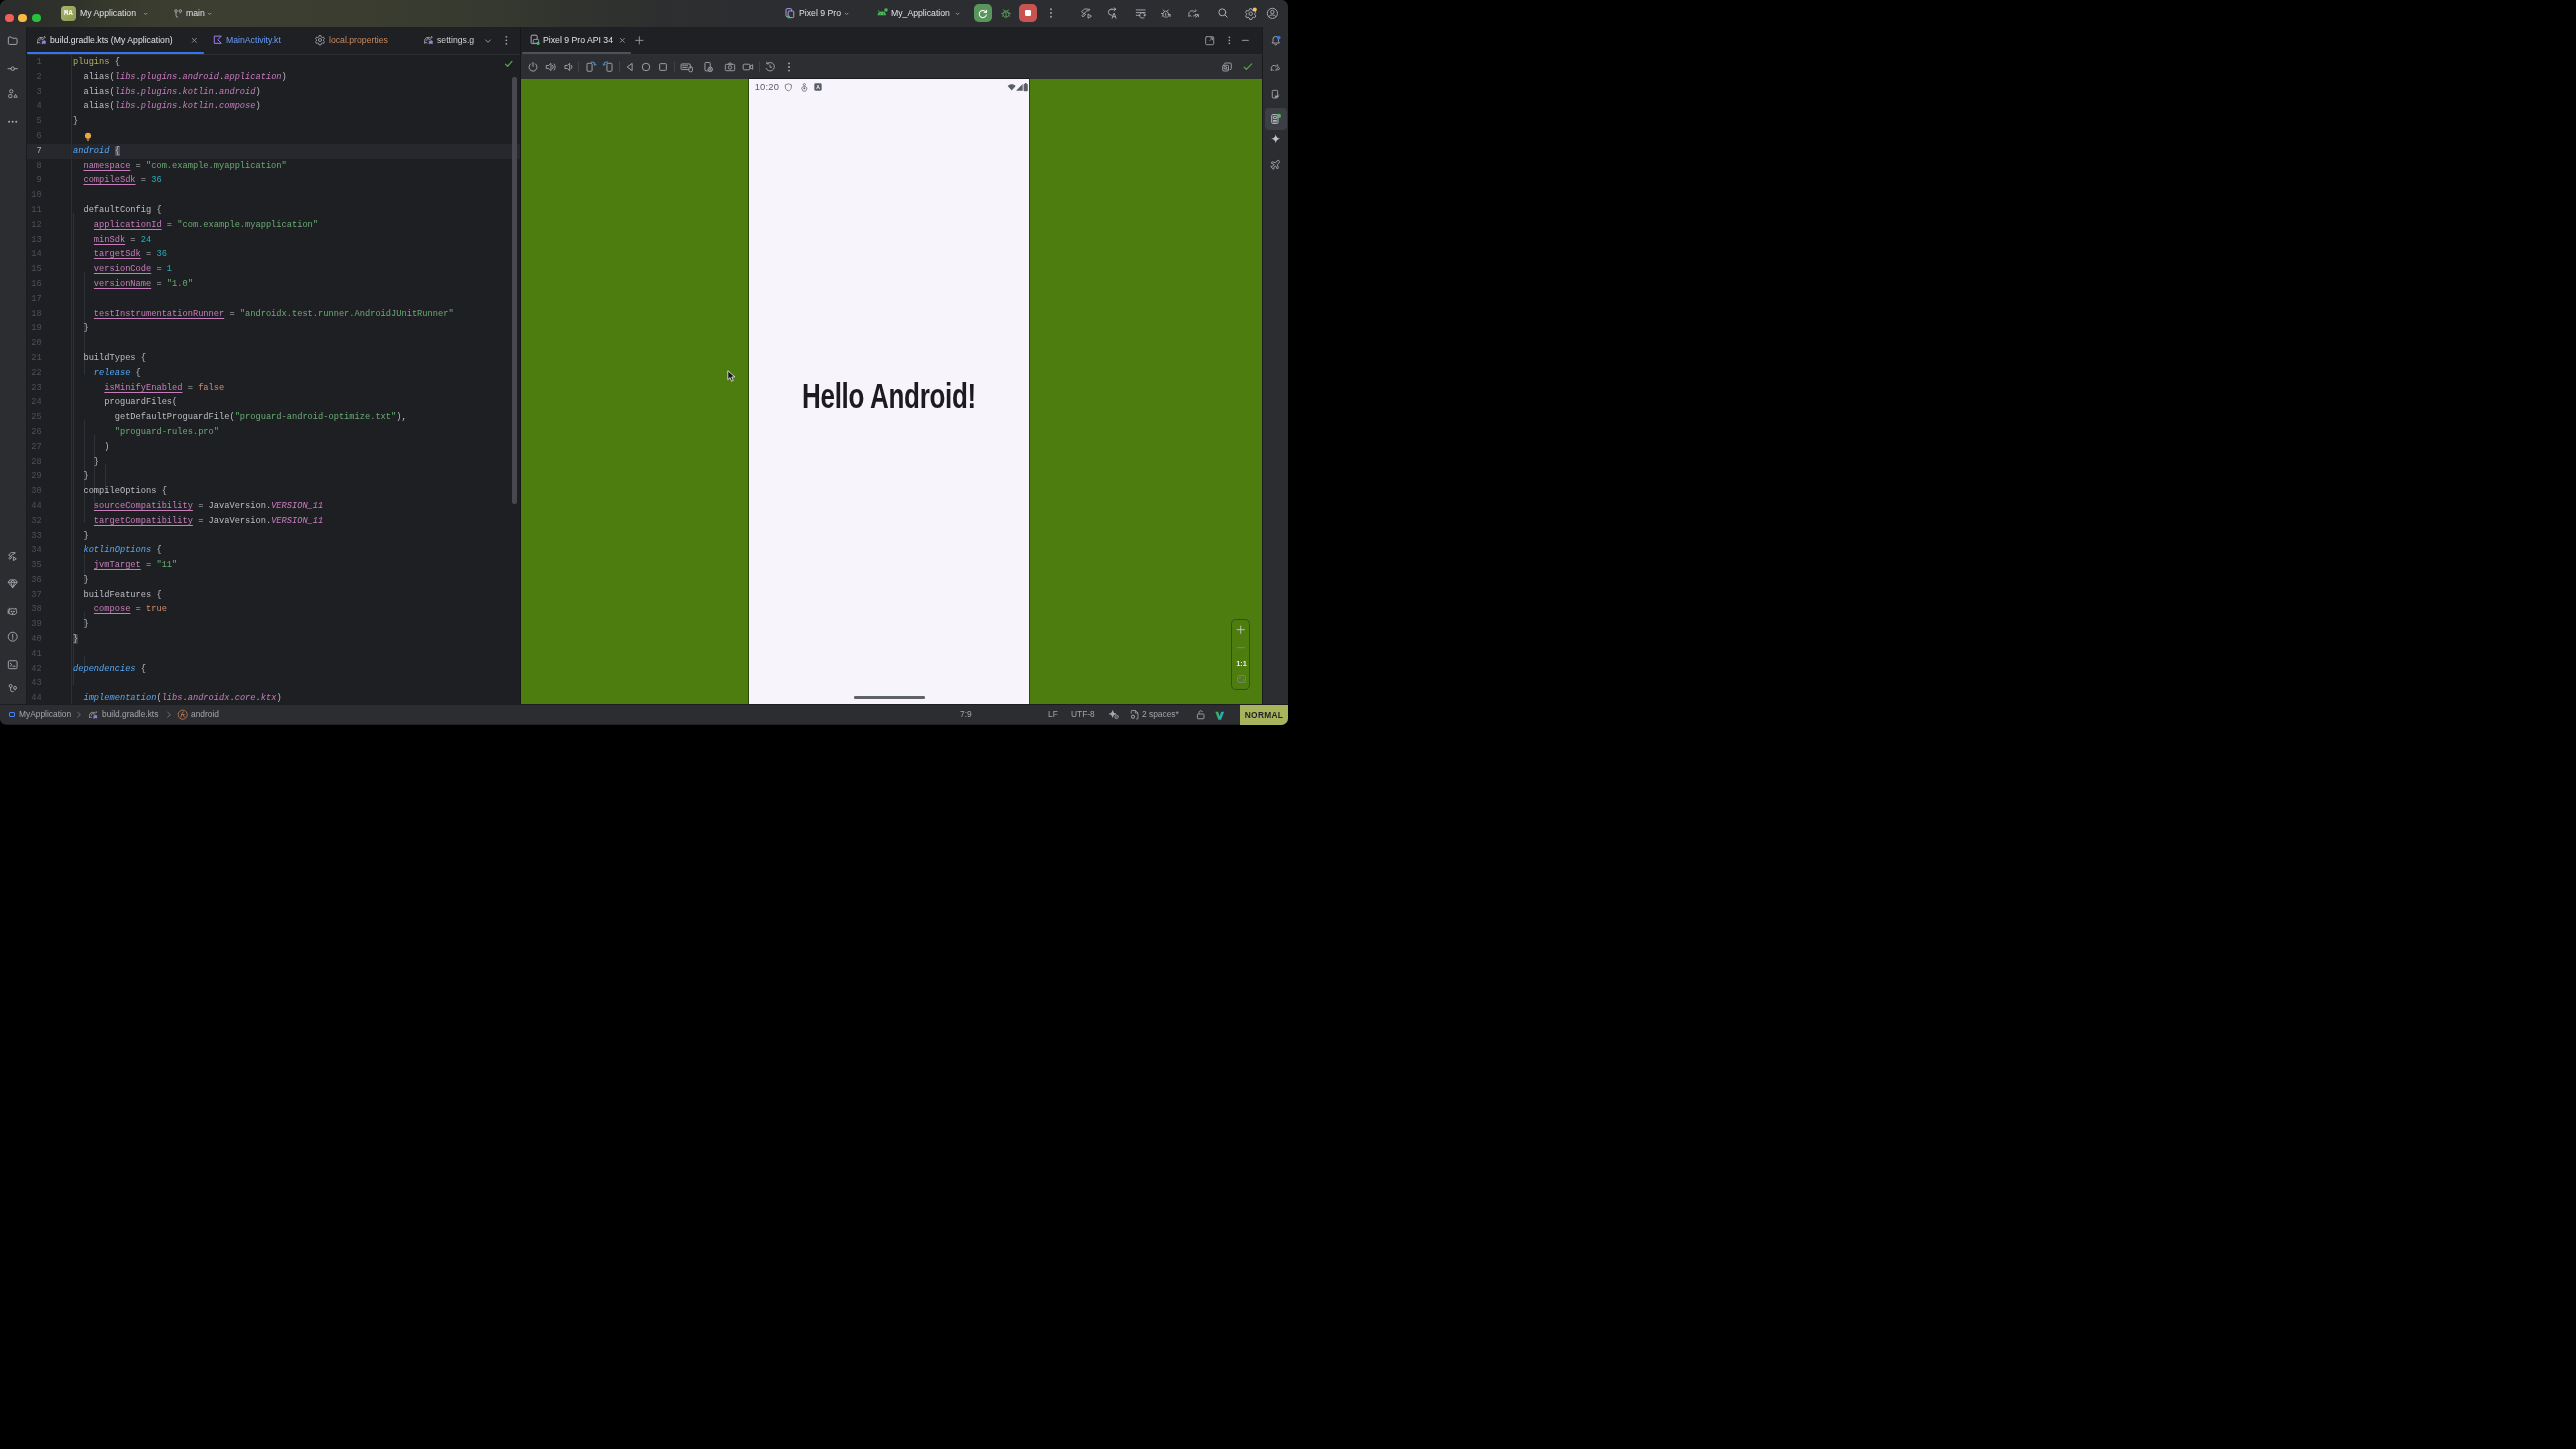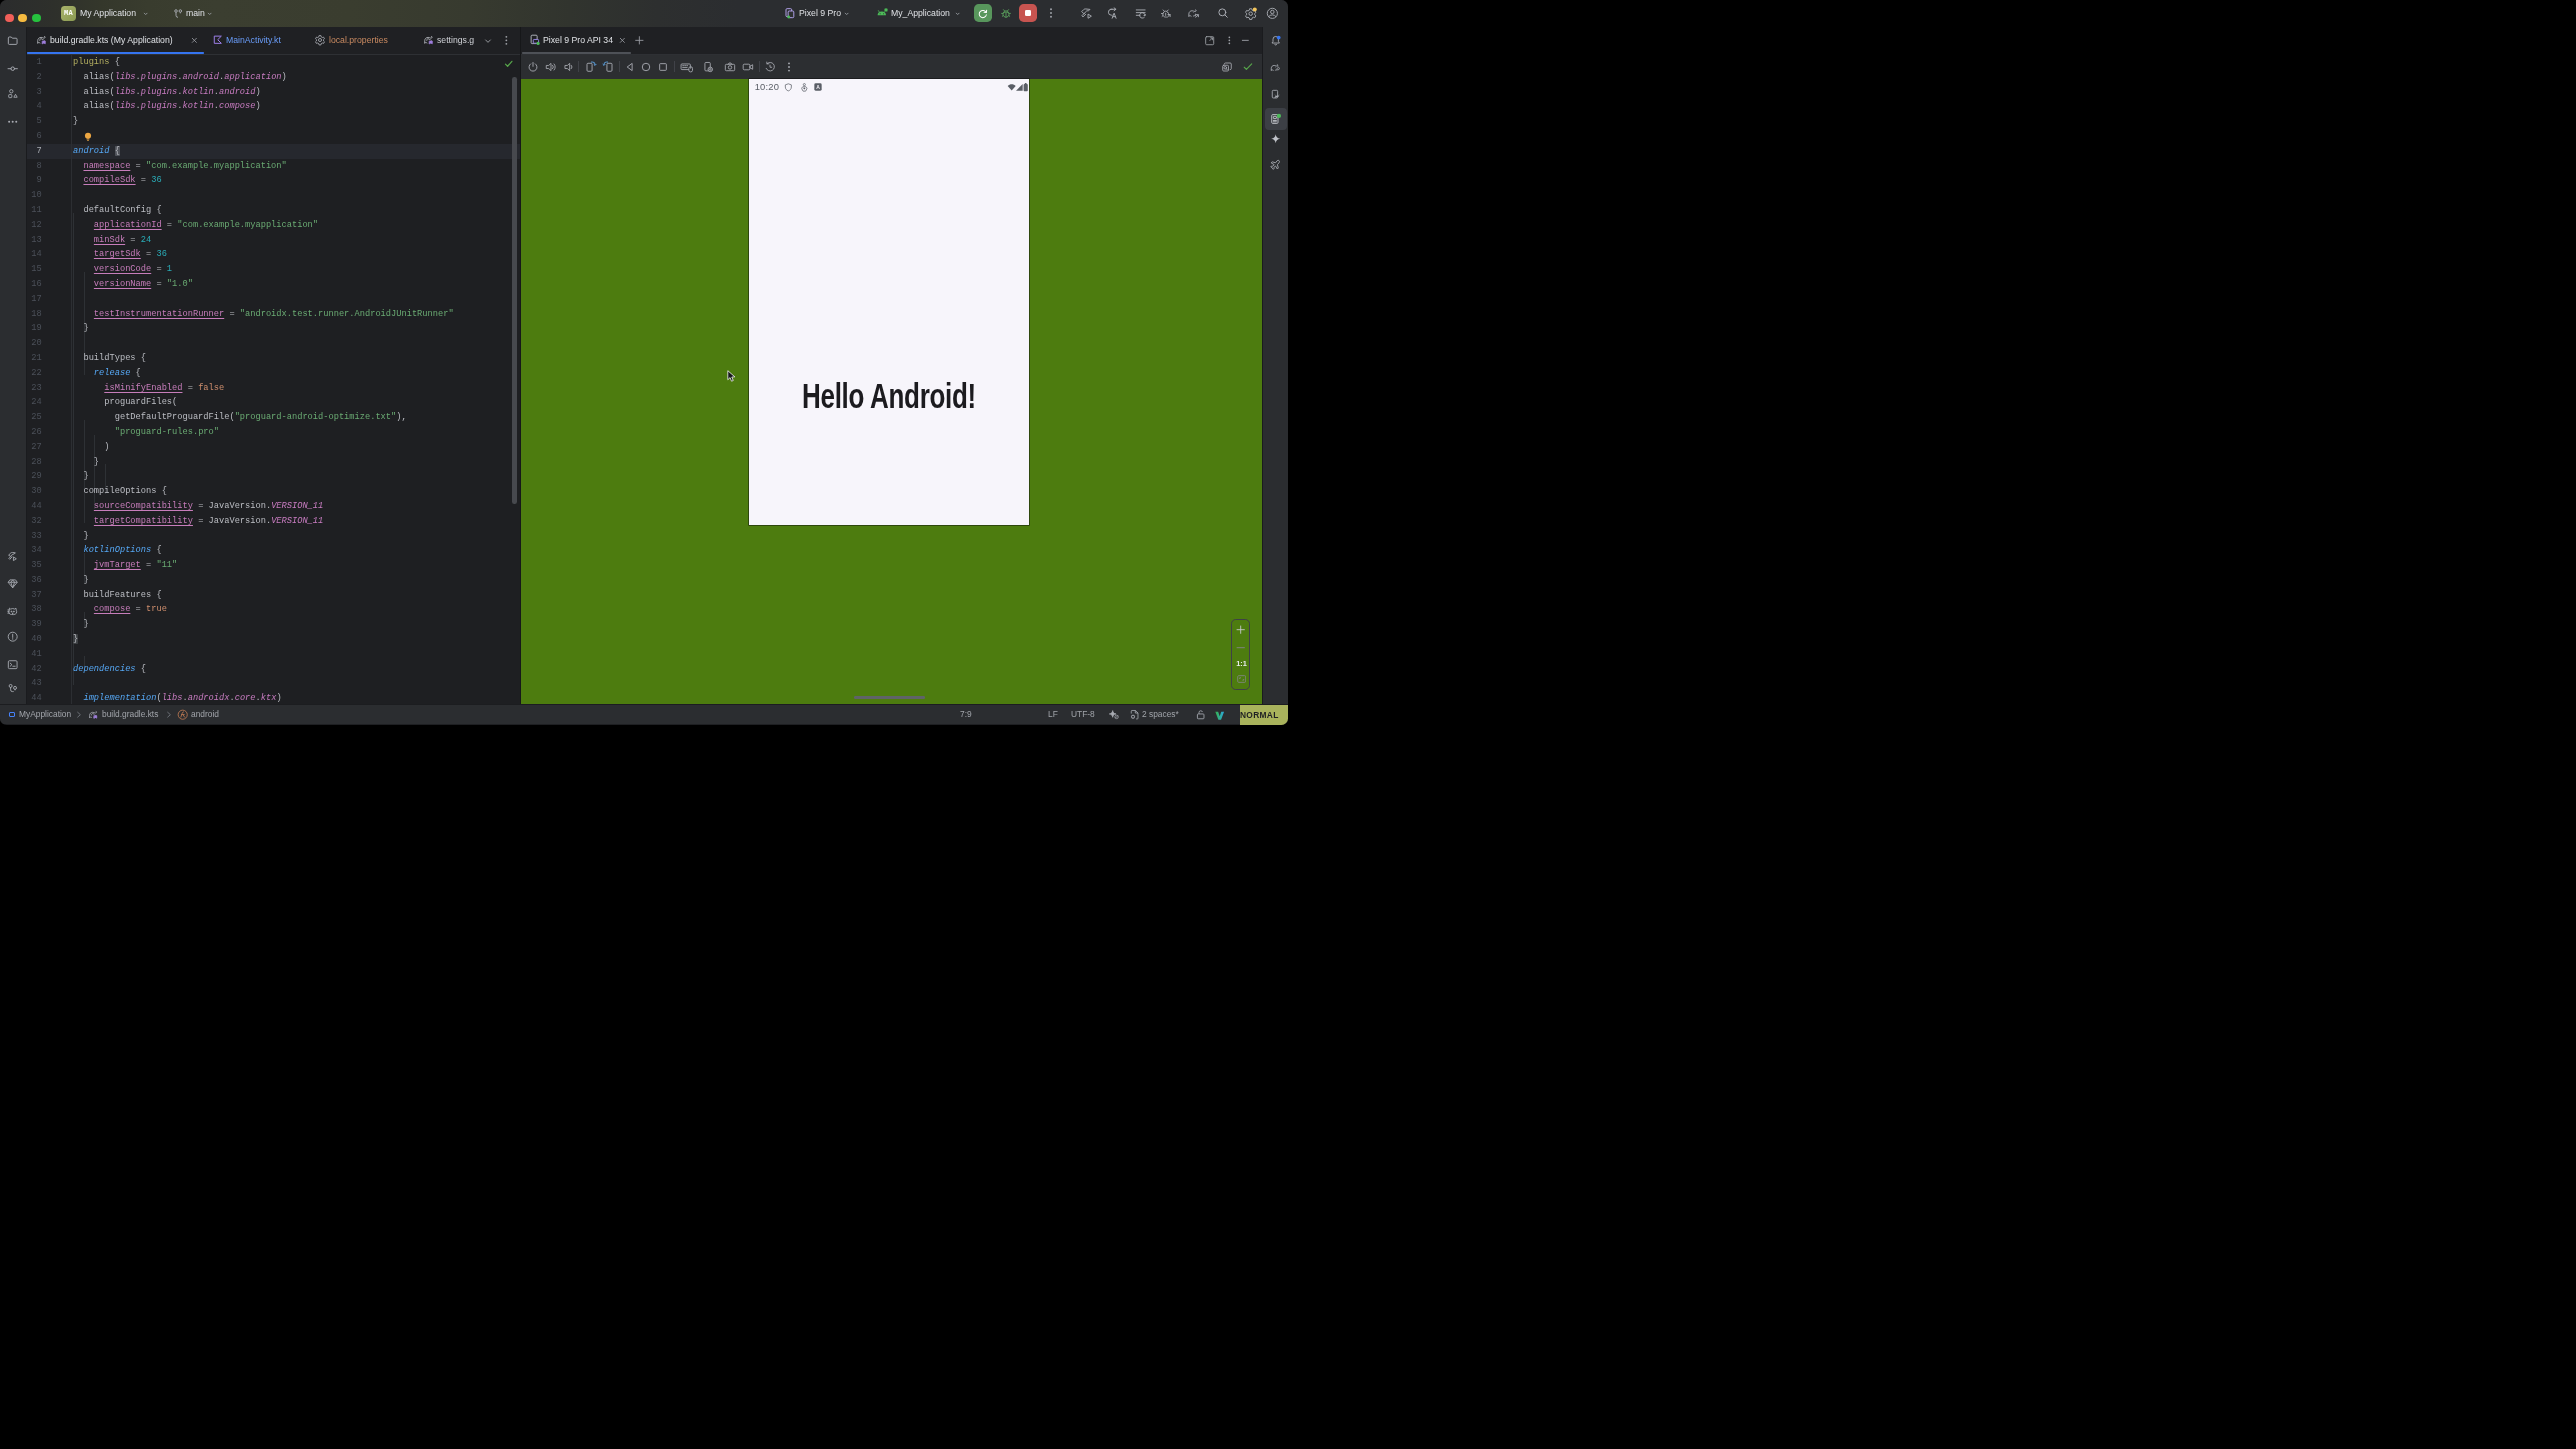--- a/index.html
+++ b/index.html
@@ -43,29 +43,29 @@
 .guide{position:absolute;width:0.7px;background:#2e3135}
 .scrollthumb{position:absolute;left:512px;top:77px;width:4.7px;height:427px;border-radius:2.3px;background:#47494e}
 .edcheck{position:absolute;left:504px;top:59px}
 
 .emudivider{position:absolute;left:520px;top:27px;width:1.3px;height:678px;background:#161719}
 .emupanel{position:absolute;left:521px;top:27px;width:741px;height:678px;background:#4d7c0f}
 .emutabs{position:absolute;left:0;top:0;width:741px;height:28px;background:#1f2023;border-bottom:0.7px solid #2e3034}
 .emutool{position:absolute;left:0;top:28px;width:741px;height:23.5px;background:#2c2e31}
 .esep{position:absolute;top:6px;width:0.7px;height:11.4px;background:#404248}
 .eico{position:absolute;top:5.7px;width:12px;height:12px;color:#a9acb3}
-.screen{position:absolute;left:228px;top:52px;width:280px;height:446px;background:#f7f5fb;box-shadow:0 0 0 0.7px rgba(10,10,12,.65)}
+.screen{position:absolute;left:228px;top:52px;width:280px;height:626px;background:#f7f5fb;box-shadow:0 0 0 0.7px rgba(10,10,12,.65)}
 .hello{position:absolute;left:0;top:309px;width:280px;text-align:center;font-size:26px;font-weight:bold;color:#1c1b1f;transform:scaleY(1.32);transform-origin:50% 100%;letter-spacing:-0.3px;line-height:24px}
 .navpill{position:absolute;left:105px;top:617px;width:71px;height:2.7px;border-radius:1.3px;background:#5f6368}
 .sbtime{position:absolute;left:5.7px;top:2.3px;font-size:9.4px;color:#5a5e66;letter-spacing:0.2px}
 .zoombox{position:absolute;left:710px;top:592px;width:19px;height:71px;border:0.7px solid #3e4146;border-radius:4.7px}
 
 .statusbar{position:absolute;left:0;top:704px;width:1288px;height:20px;background:#2b2d30;border-top:0.7px solid #1c1d20;font-size:8.4px;color:#a2a5ab}
 .sbitem{position:absolute;top:0;height:19.5px;line-height:19.5px;white-space:nowrap}
-.normal{position:absolute;left:1240px;top:0;width:48px;height:36px;background:#a9b35c;color:#1f2023;font-weight:bold;font-size:8.4px;line-height:20px;letter-spacing:0.3px;border-radius:0 0 6.7px 0}
+.normal{position:absolute;left:1240px;top:0;width:48px;height:36px;background:#a9b35c;color:#1f2023;font-weight:bold;font-size:8.4px;text-align:center;line-height:20px;letter-spacing:0.3px;border-radius:0 0 6.7px 0}
 .sicon{position:absolute;top:4px;width:11.4px;height:11.4px}
 </style></head><body>
 <div class="window">
 
 <div class="toolbar">
   <div class="tl" style="left:5.4px;background:#f15f59"></div>
   <div class="tl" style="left:18.4px;background:#f6bb40"></div>
   <div class="tl" style="left:32px;background:#26c23e"></div>
   <div class="mabadge">MA</div>
   <div class="ttext" style="left:80px">My Application</div>

